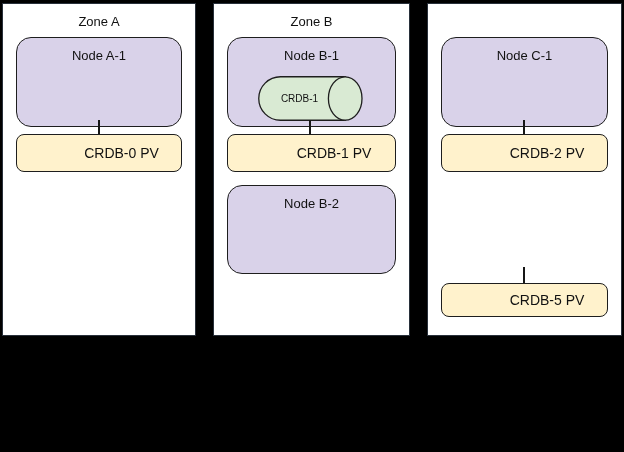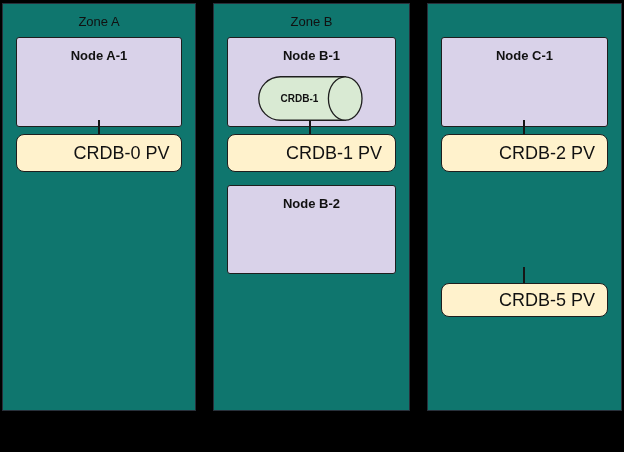--- a/index.html
+++ b/index.html
@@ -12,43 +12,42 @@
     width: 624px;
     height: 452px;
     background: #000000;
     overflow: hidden;
     font-family: "Liberation Sans", sans-serif;
     color: #111111;
   }
   .zone {
     position: absolute;
     top: 3px;
-    height: 408px;
-    background: #0f766e;
+    height: 333px;
+    background: #ffffff;
     border: 1.5px solid #28303a;
     box-sizing: border-box;
   }
   .zone-a { left: 2px;   width: 194px; }
   .zone-b { left: 213px; width: 197px; }
   .zone-c { left: 427px; width: 195px; }
   .zone-title {
     position: absolute;
     top: 10px; left: 0; right: 0;
     text-align: center;
     font-size: 13px;
     line-height: 15px;
   }
   .node {
     position: absolute;
     left: 13px; right: 13px;
     background: #d9d2e9;
     border: 1px solid #1e1e1e;
-    border-radius: 3px;
+    border-radius: 15px;
     box-sizing: border-box;
-    font-weight: bold;
   }
   .node-1 { top: 33px;  height: 90px; }
   .node-2 { top: 181px; height: 89px; }
   .node-title {
     position: absolute;
     top: 10px; left: 0; right: 0;
     text-align: center;
     font-size: 13px;
     line-height: 15px;
   }
@@ -79,21 +78,21 @@
   .pv {
     position: absolute;
     left: 13px; right: 13px;
     background: #fff2cc;
     border: 1px solid #1e1e1e;
     border-radius: 8px;
     box-sizing: border-box;
     display: flex;
     align-items: center;
     justify-content: center;
-    font-size: 18px;
+    font-size: 14px;
     padding-left: 45px;
   }
   .pv-1 { top: 130px; height: 38px; }
   .pv-2 { top: 279px; height: 34px; }
 </style>
 </head>
 <body>
 
 <div class="stage">
 

